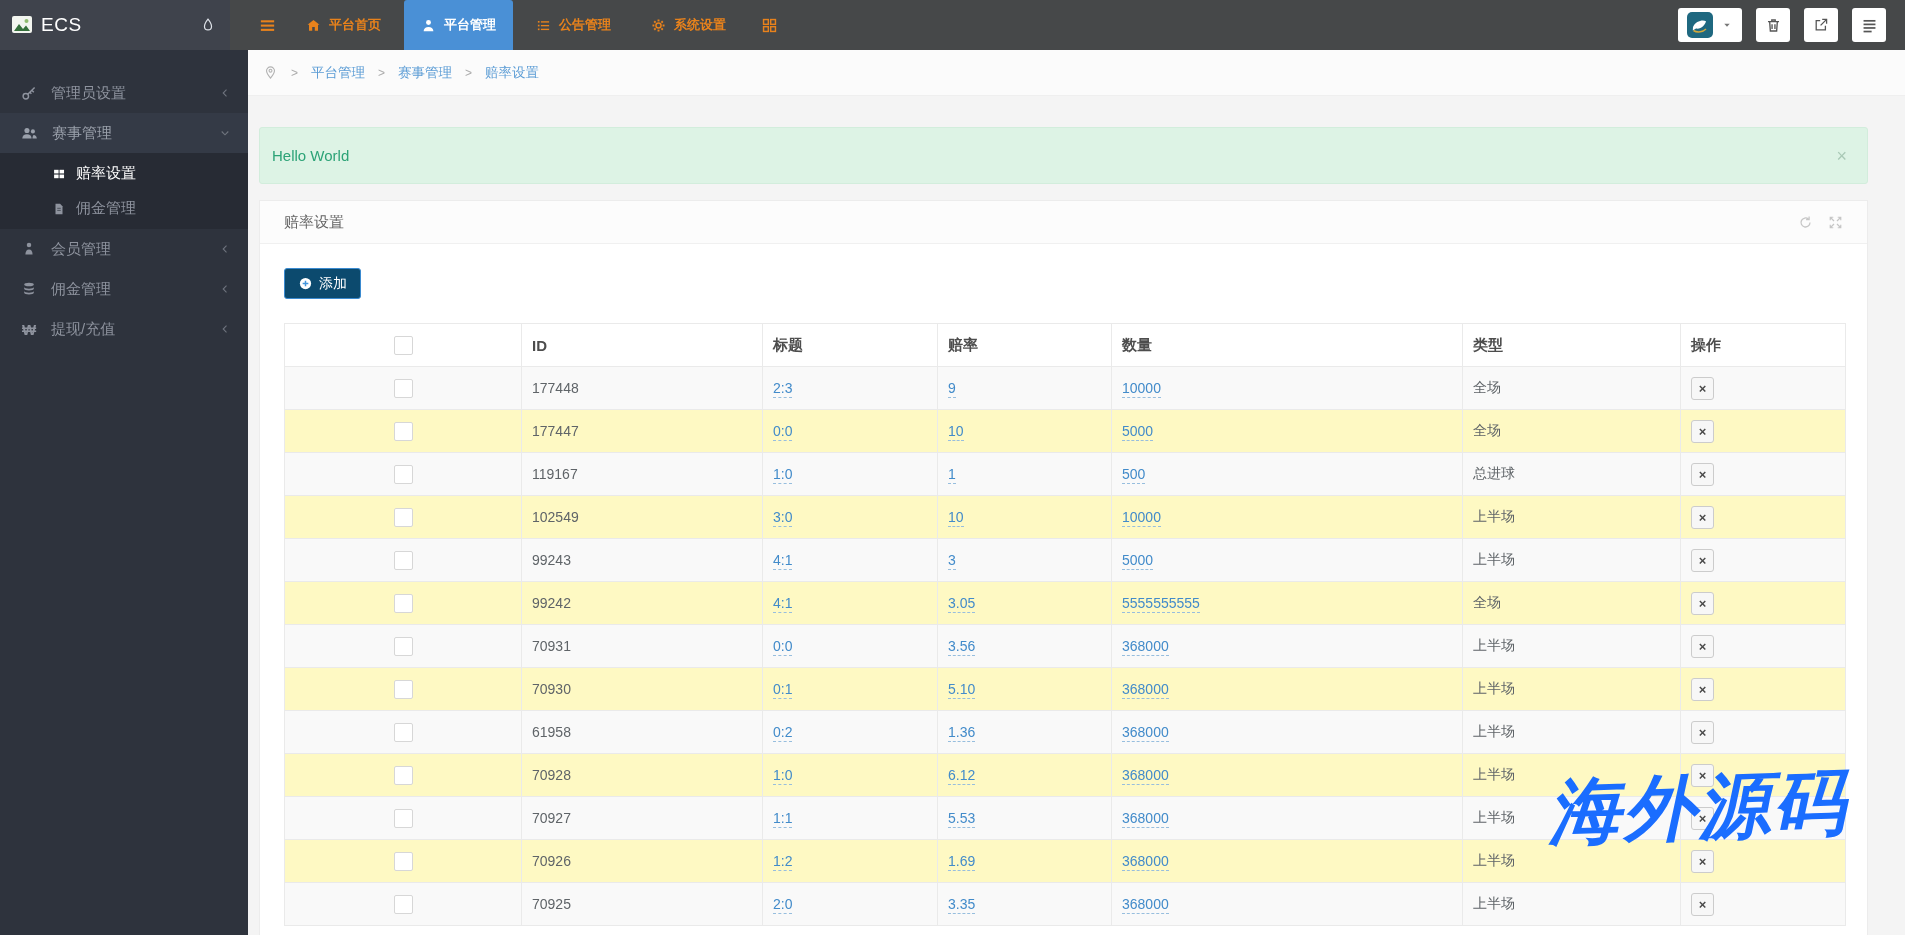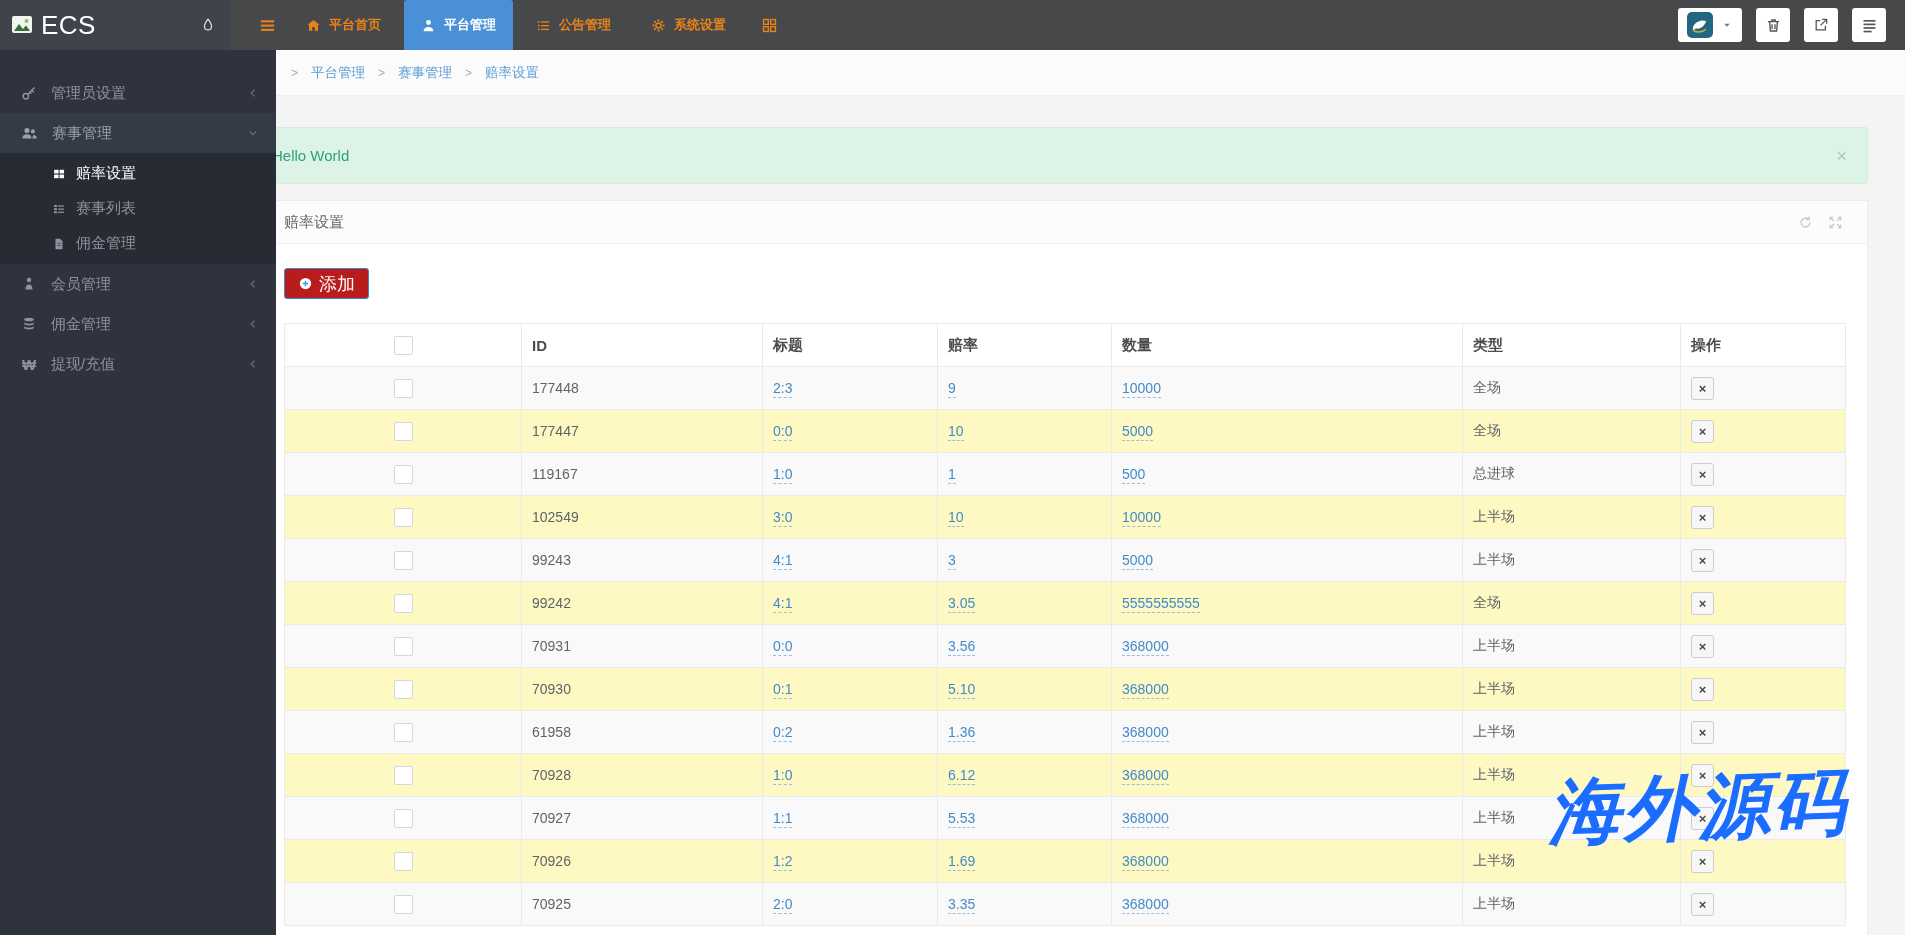--- a/index.html
+++ b/index.html
@@ -2,34 +2,34 @@
 <html><head>
 <meta charset="utf-8">
 <style>
   html,body{margin:0;padding:0;overflow:hidden;}
   body{width:1905px;height:935px;background:#f4f4f4;font-family:"Liberation Sans","DejaVu Sans",sans-serif;position:relative;}
   .ic{display:inline-block;vertical-align:middle;flex:none;}
 
   
   .topbar{position:absolute;top:0;left:0;width:100%;height:50px;background:#464849;display:flex;align-items:center;z-index:30;}
   .logo-area{width:230px;height:50px;background:#3f434c;display:flex;align-items:center;gap:7px;padding:0 14px 0 10px;box-sizing:border-box;}
-  .logo-text{color:#fff;font-size:26px;letter-spacing:.5px;}
+  .logo-text{color:#fff;font-size:19px;letter-spacing:.5px;}
   .droplet-btn{margin-left:auto;background:none;border:none;color:#dfe3e9;cursor:pointer;padding:0;}
   .hamburger{margin-left:28px;background:none;border:none;color:#e8821c;cursor:pointer;padding:0;}
   .nav{display:flex;align-items:stretch;height:50px;margin-left:12px;gap:6px;}
   .nav-item{display:flex;align-items:center;gap:8px;padding:0 17px;color:#e8821c;font-weight:bold;font-size:13px;text-decoration:none;}
   .nav-item.active{background:#4a90d6;color:#fff;border-radius:3px 3px 0 0;}
   .nav-grid{display:flex;align-items:center;padding:0 12px;background:none;border:none;color:#e8821c;cursor:pointer;}
   .top-actions{margin-left:auto;margin-right:19px;display:flex;align-items:center;gap:14px;}
   .top-btn{height:34px;background:#fff;border:none;border-radius:3px;display:flex;align-items:center;justify-content:center;color:#555;cursor:pointer;}
   .btn-square{width:34px;}
   .avatar-btn{padding:0 9px;gap:8px;}
 
   
-  .sidebar{position:absolute;top:50px;left:0;bottom:0;width:276px;background:#2e333d;padding-top:23px;box-sizing:border-box;z-index:20;}
+  .sidebar{position:absolute;top:50px;left:0;bottom:0;width:248px;background:#2e333d;padding-top:23px;box-sizing:border-box;z-index:20;}
   .side-item{height:40px;display:flex;align-items:center;color:#8e939e;font-size:15px;padding:0 17px 0 21px;cursor:pointer;}
   .side-item .lbl{margin-left:14px;}
   .side-item .chev{margin-left:auto;color:#6f747e;}
   .side-item.expanded{background:#343a46;color:#9aa0ab;}
   .submenu{background:#272b34;padding:3px 0;}
   .sub-item{height:35px;display:flex;align-items:center;color:#8e939e;font-size:15px;padding:0 16px 0 52px;cursor:pointer;}
   .sub-item .lbl{margin-left:10px;}
   .sub-item.active{color:#ffffff;}
 
   
@@ -41,21 +41,21 @@
 
   .page{padding:31px 37px 0 29px;}
   .alert{height:57px;background:#ddf3e5;border:1px solid #d2eddc;border-radius:3px;display:flex;align-items:center;padding:0 14px 0 12px;box-sizing:border-box;color:#2ca377;font-size:15px;}
   .alert-close{margin-left:auto;background:none;border:none;color:#a9c9b6;font-size:18px;cursor:pointer;line-height:1;}
 
   .panel{margin-top:16px;background:#fff;border:1px solid #ececec;border-bottom:none;}
   .panel-header{height:42px;display:flex;align-items:center;padding:0 24px;background:#fcfcfc;border-bottom:1px solid #f0f0f0;color:#646464;font-size:15px;}
   .panel-tools{margin-left:auto;display:flex;gap:15px;color:#c6c6c6;}
   .tool-btn{background:none;border:none;color:#c6c6c6;cursor:pointer;padding:0;}
   .panel-body{padding:24px;}
-  .btn-add{height:31px;padding:0 13px;background:#b91c1c;border:1px solid #3a8ad0;border-radius:3px;color:#fff;font-size:18px;display:inline-flex;align-items:center;gap:6px;cursor:pointer;}
+  .btn-add{height:31px;padding:0 13px;background:#0c4a6e;border:1px solid #3a8ad0;border-radius:3px;color:#fff;font-size:14px;display:inline-flex;align-items:center;gap:6px;cursor:pointer;}
 
   table{border-collapse:collapse;table-layout:fixed;width:1561px;margin-top:24px;background:#fef9c3;}
   th,td{border:1px solid #eaeaea;height:43px;padding:0 10px;box-sizing:border-box;overflow:hidden;white-space:nowrap;}
   th{font-size:15px;color:#4d4d4d;text-align:left;font-weight:bold;background:#fff;}
   td{font-size:14px;color:#5f6468;}
   tbody tr:nth-child(odd) td{background:#f9f9f9;}
   .c-check{text-align:center;padding:0;}
   input[type=checkbox]{appearance:none;-webkit-appearance:none;width:19px;height:19px;border:1px solid #d7d7d7;border-radius:2px;background:#fff;margin:0;vertical-align:middle;cursor:pointer;}
   a.editable{color:#428bca;text-decoration:none;border-bottom:1px dashed #97bede;padding-bottom:1px;cursor:pointer;}
   .del-btn{width:23px;height:23px;background:#f7f7f7;border:1px solid #cccccc;border-radius:3px;color:#4a4a4a;font-weight:bold;font-size:13px;line-height:1;cursor:pointer;padding:0;}
@@ -302,26 +302,20 @@
     <svg class="ic chev" width="12" height="12">
         <use href="#i-chevd"></use>
       </svg>
   </div>
   <div class="submenu">
     <div class="sub-item active">
       <svg class="ic" width="14" height="14">
           <use href="#i-th"></use>
         </svg>
       <span class="lbl">赔率设置</span>
-    </div>
-    <div class="sub-item">
-      <svg class="ic" width="14" height="14">
-          <use href="#i-list"></use>
-        </svg>
-      <span class="lbl">赛事列表</span>
     </div>
     <div class="sub-item">
       <svg class="ic" width="14" height="14">
           <use href="#i-file"></use>
         </svg>
       <span class="lbl">佣金管理</span>
     </div>
   </div>
   <div class="side-item">
     <svg class="ic" width="16" height="16">

